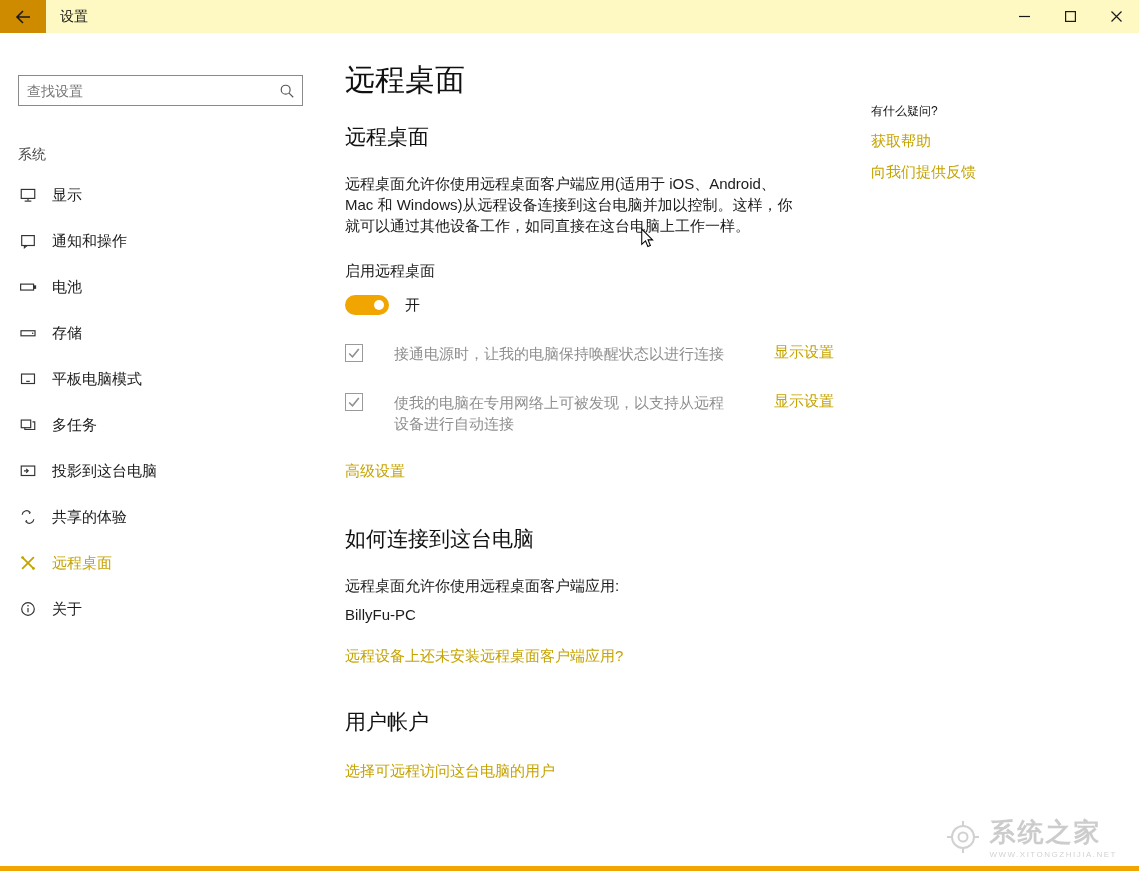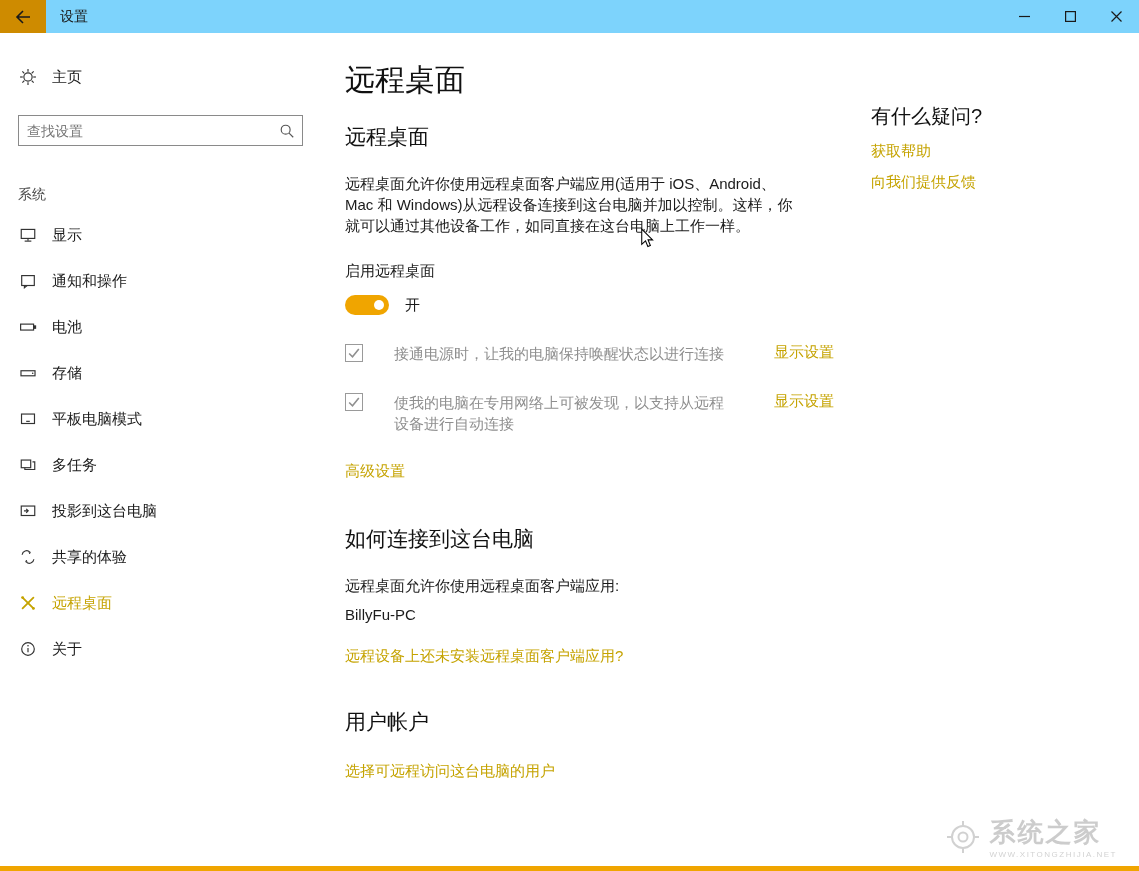--- a/index.html
+++ b/index.html
@@ -5,21 +5,21 @@
   * { margin:0; padding:0; box-sizing:border-box; }
   html,body { width:1139px; height:871px; }
   body {
     font-family:"Liberation Sans","DejaVu Sans",sans-serif;
     font-size:15px; color:#1b1b1b; background:#ffffff;
     position:relative; overflow:hidden;
   }
   a { text-decoration:none; cursor:pointer; }
 
   
-  .titlebar { height:33px; background:#7dd3fc; display:flex; align-items:stretch; }
+  .titlebar { height:33px; background:#fef9c3; display:flex; align-items:stretch; }
   .back-btn { width:46px; background:#CE8B00; border:none; display:flex; align-items:center; justify-content:center; cursor:pointer; }
   .tb-title { display:flex; align-items:center; margin-left:14px; font-size:14px; color:#1a1a1a; }
   .tb-spacer { flex:1; }
   .win-btn { width:46px; border:none; background:transparent; display:flex; align-items:center; justify-content:center; cursor:pointer; }
 
   
   .content { display:flex; height:833px; }
 
   
   .sidebar { width:320px; flex-shrink:0; padding-top:24px; }
@@ -55,21 +55,21 @@
   .adv-link { margin-top:28px; }
   .sec2 { margin-top:44px; }
   .instruction { margin-top:24px; font-size:15px; }
   .pc-name { margin-top:10px; font-size:15px; }
   .client-link { margin-top:24px; }
   .sec3 { margin-top:42px; }
   .select-link { margin-top:26px; }
 
   
   .rightcol { width:268px; flex-shrink:0; padding-top:70px; }
-  .help-title { font-size:20px; color:#111; }
+  .help-title { font-size:12px; color:#111; }
   .help-link { margin-top:12px; color:#C5A300; font-size:15px; display:block; }
   .help-title2 { margin-top:54px; font-size:16px; color:#111; }
 
   
   .bottom-strip { position:absolute; left:0; bottom:0; width:100%; height:5px; background:#F0A500; }
   .cursor { position:absolute; left:638px; top:228px; pointer-events:none; }
   .watermark { position:absolute; right:22px; bottom:12px; display:flex; align-items:center; opacity:.45; }
   .wm-text { margin-left:8px; }
   .wm-title { font-size:26px; font-weight:bold; color:#8f8f8f; letter-spacing:2px; }
   .wm-sub { font-size:8px; color:#9a9a9a; letter-spacing:1.5px; }
@@ -108,36 +108,20 @@
           <path d="M0.5 0.5 L10.5 10.5 M10.5 0.5 L0.5 10.5" stroke="#1a1a1a" stroke-width="1.2"></path>
         </svg>
       </span>
   </button>
 </div>
 
 <div class="content">
 
   <aside class="sidebar">
 
-    <div class="side-row">
-      <span class="icon">
-        <svg width="18" height="18" viewBox="0 0 20 20" stroke="#333" fill="none" stroke-width="1.3">
-          <circle cx="10" cy="10" r="4.6"></circle>
-          <line x1="10" y1="1.2" x2="10" y2="4.2"></line>
-            <line x1="10" y1="15.8" x2="10" y2="18.8"></line>
-          <line x1="1.2" y1="10" x2="4.2" y2="10"></line>
-            <line x1="15.8" y1="10" x2="18.8" y2="10"></line>
-          <line x1="3.7" y1="3.7" x2="5.9" y2="5.9"></line>
-            <line x1="14.1" y1="14.1" x2="16.3" y2="16.3"></line>
-          <line x1="3.7" y1="16.3" x2="5.9" y2="14.1"></line>
-            <line x1="14.1" y1="5.9" x2="16.3" y2="3.7"></line>
-        </svg>
-      </span>
-      <span class="lbl">主页</span>
-    </div>
 
     <div class="searchbox">
       <input type="text" placeholder="查找设置" style="">
       <span class="mag">
         <svg width="16" height="16" viewBox="0 0 18 18">
             <circle cx="7.5" cy="7.5" r="5" fill="none" stroke="#555" stroke-width="1.3"></circle>
             <line x1="11.3" y1="11.3" x2="16" y2="16" stroke="#555" stroke-width="1.3"></line>
           </svg>
       </span>
     </div>

